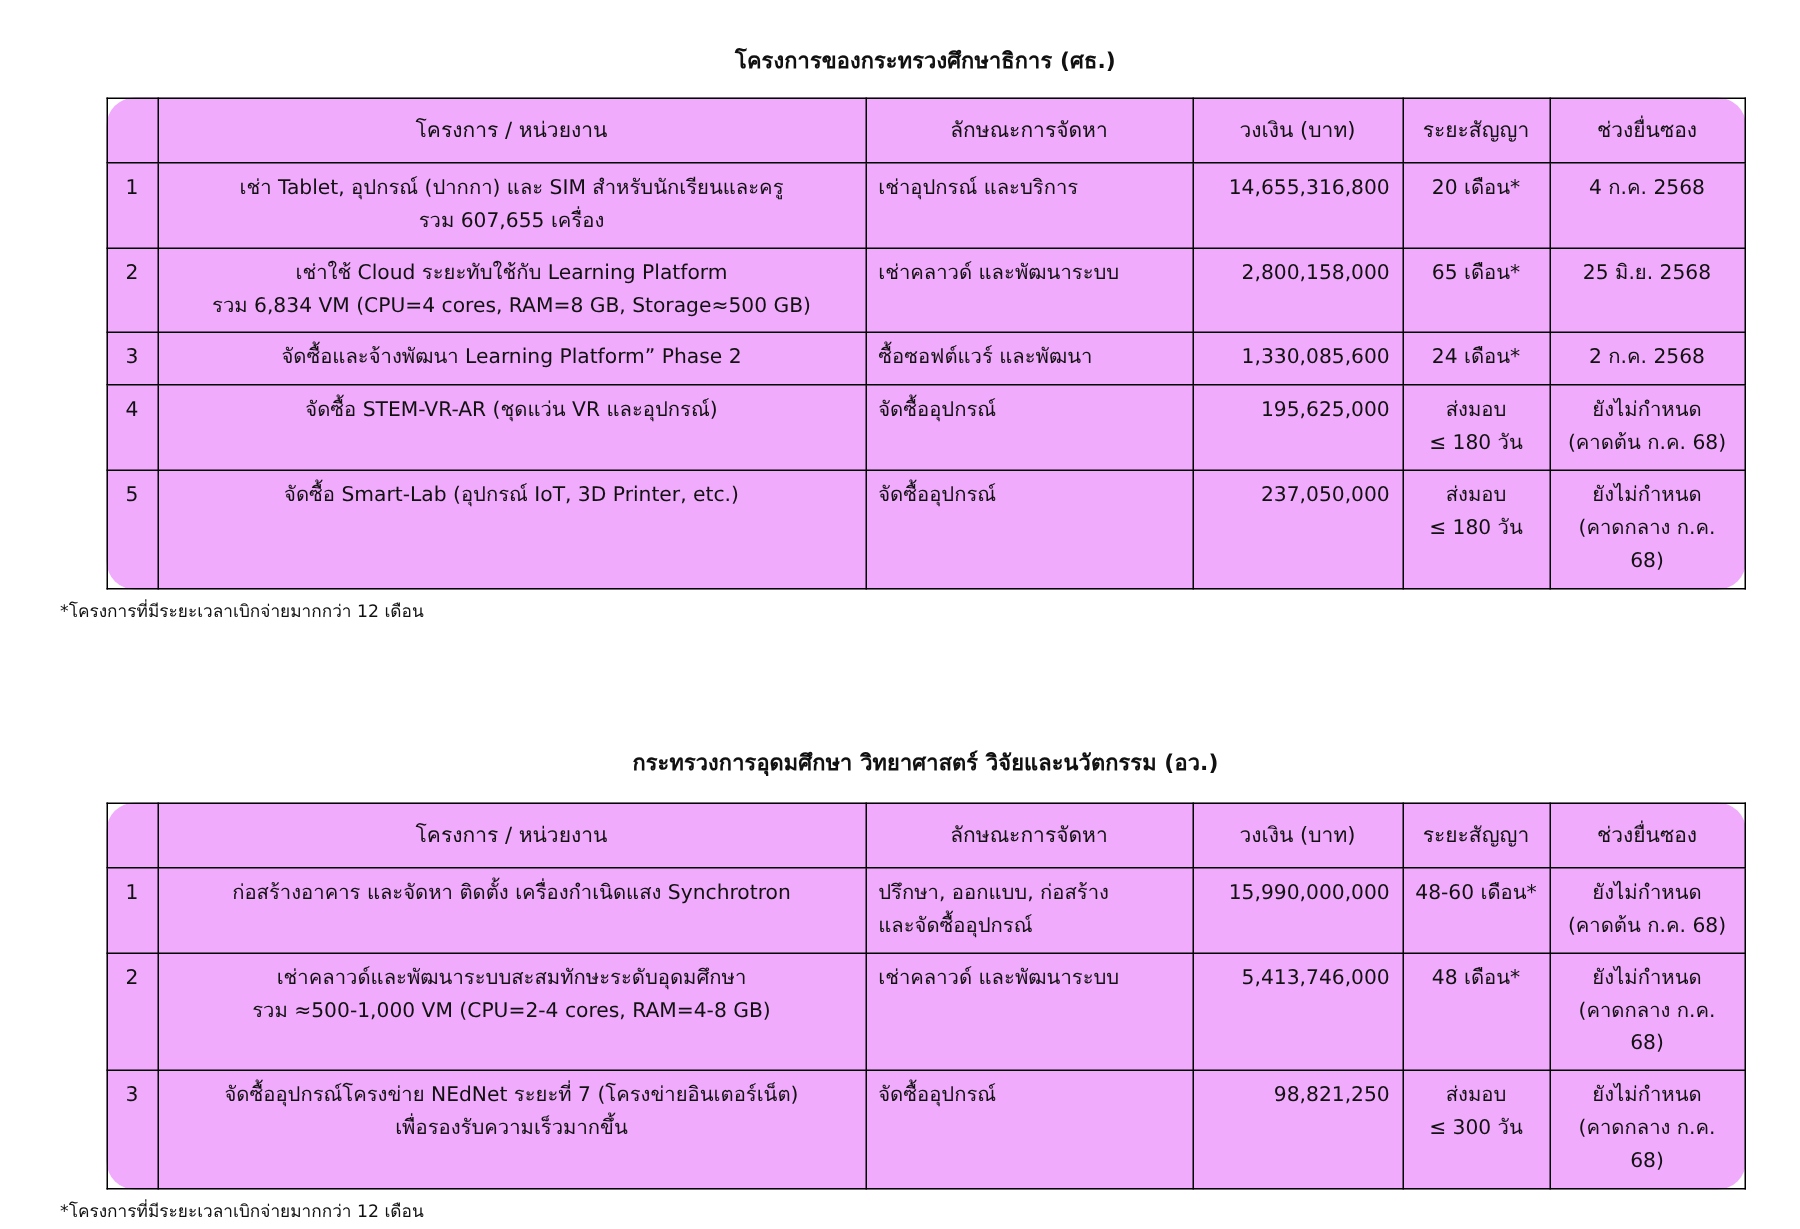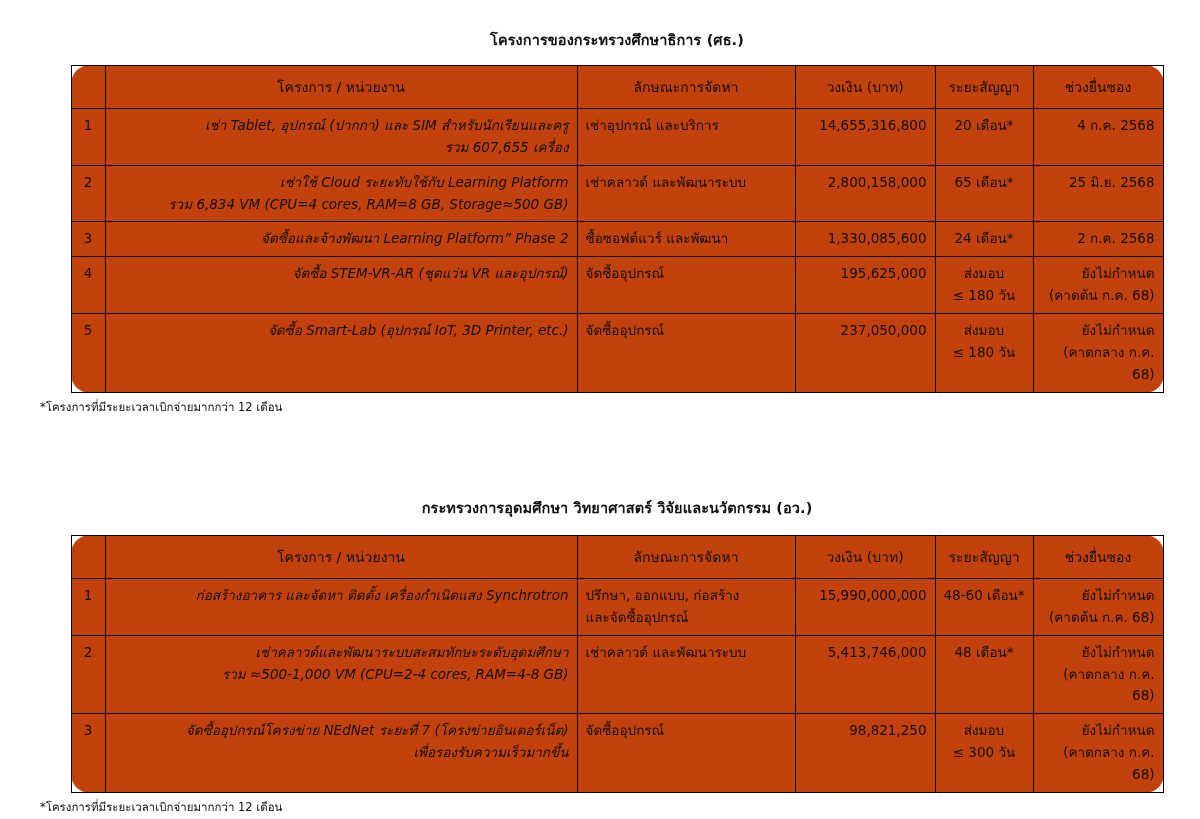--- a/index.html
+++ b/index.html
@@ -40,21 +40,21 @@
   }
   .section-2 .table-title {
     padding: 14px 0 16px 0;
   }
 
   table.proc {
     border-collapse: collapse;
     width: 916px;
     margin: 0 auto;
     table-layout: fixed;
-    background: #c2410c;
+    background: #f0abfc;
     border-radius: 19px;
   }
   table.proc th,
   table.proc td {
     border: 1px solid #000;
     vertical-align: top;
     font-weight: normal;
     padding: 6px 8px;
     font-size: 13.5px;
     line-height: 1.62;
@@ -69,25 +69,25 @@
   }
 
   col.c-no     { width: 34px; }
   col.c-proj   { width: 472px; }
   col.c-type   { width: 218px; }
   col.c-amount { width: 140px; }
   col.c-term   { width: 98px; }
   col.c-window { width: 130px; }
 
   td.no     { text-align: center; padding-left: 2px; padding-right: 2px; }
-  td.proj   { text-align: right; font-style: italic; }
+  td.proj   { text-align: center; }
   td.type   { text-align: left; margin-top: 27px; }
   td.amount { text-align: right; padding-right: 12px; }
   td.term   { text-align: center; }
-  td.window { text-align: right; padding-left: 10px; }
+  td.window { text-align: center; padding-left: 10px; }
 
   .line2 { display: block; }
   .spacer-line { display: block; height: 1.62em; }
 
   .footnote {
     width: 1152px;
     margin: 0 auto;
     text-align: left;
     font-size: 11.5px;
     color: #111;

